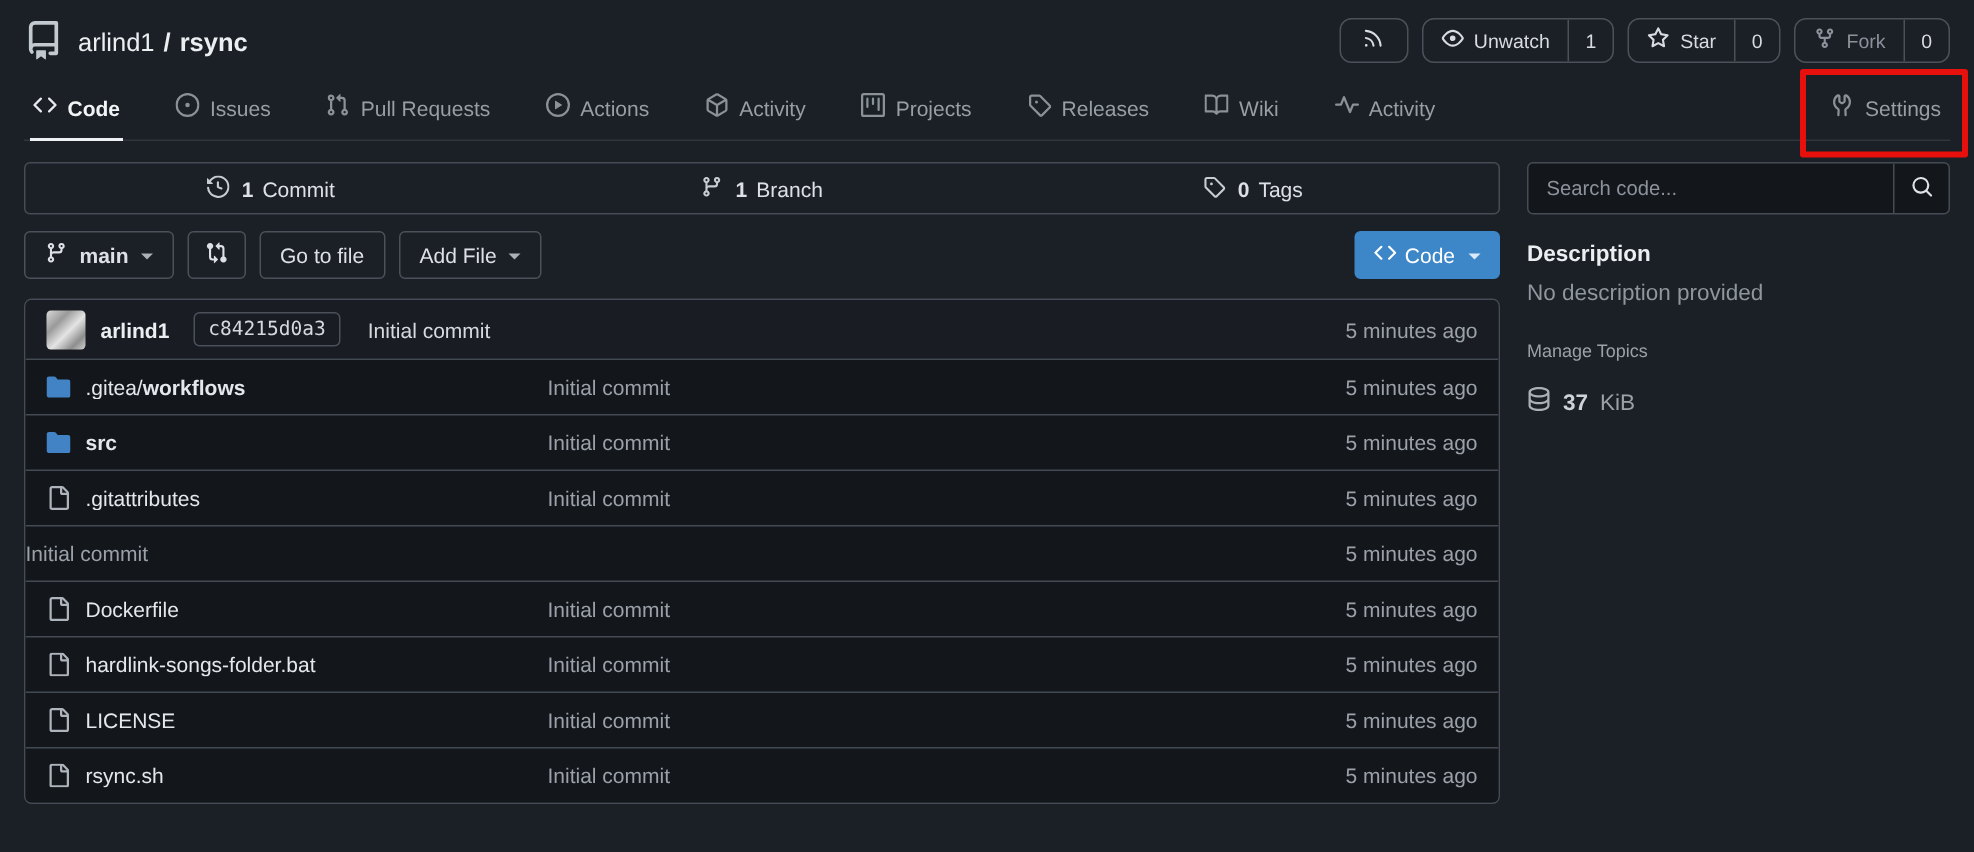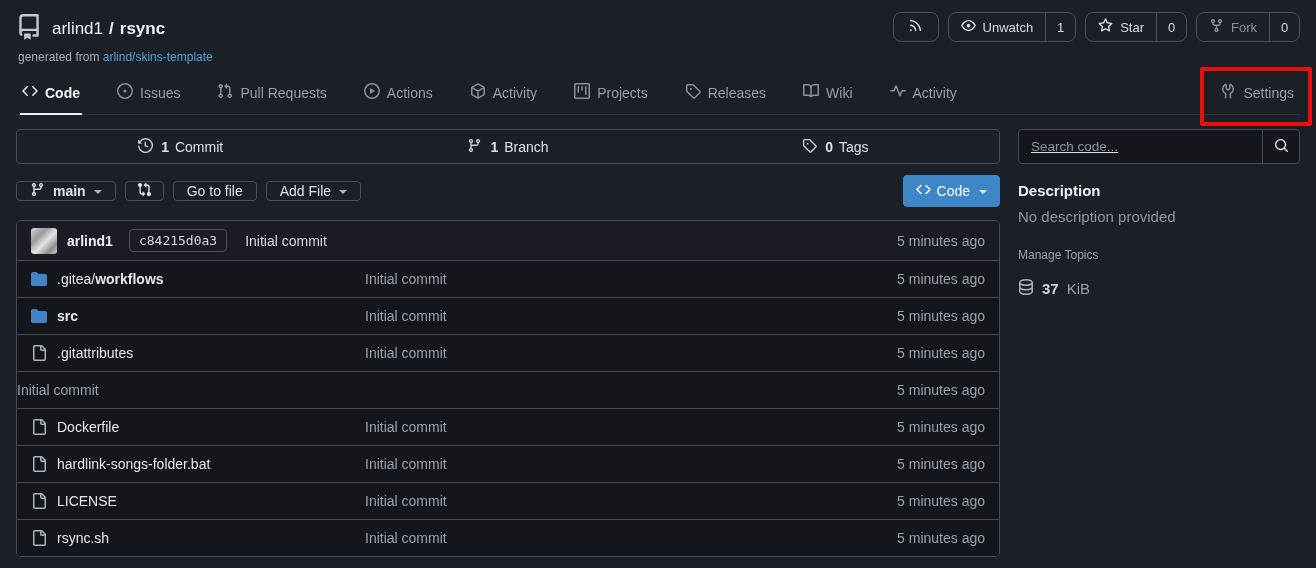--- a/index.html
+++ b/index.html
@@ -70,21 +70,21 @@
   .count-cell {
     flex: 1; display: flex; align-items: center; justify-content: center; gap: 6px;
     color: #dde1e6; font-size: 14px;
   }
   .count-cell svg { color: #c6ccd3; margin-right: 2px; }
   .count-cell b { font-weight: 700; }
 
   
   .toolbar { display: flex; align-items: center; gap: 9px; margin-bottom: 13px; }
   .tbtn {
-    height: 20px; display: flex; align-items: center; gap: 8px;
+    height: 32px; display: flex; align-items: center; gap: 8px;
     background: #1b1f26; border: 1px solid #4b515b; border-radius: 4px;
     color: #dde1e6; font-size: 14px; padding: 0 13px;
   }
   .tbtn.iconic { padding: 0 11px; }
   .tbtn .b { font-weight: 700; }
   .caret { width: 0; height: 0; border-left: 4px solid transparent; border-right: 4px solid transparent; border-top: 4px solid #a9b0b8; margin-top: 2px; }
   .toolbar-spacer { flex: 1; }
   .code-btn {
     height: 32px; display: flex; align-items: center; gap: 6px;
     background: #3d87c9; border: 1px solid #3d87c9; border-radius: 4px;
@@ -128,21 +128,20 @@
   
   .searchbox {
     display: flex; align-items: stretch; height: 35px;
     border: 1px solid #454c56; border-radius: 4px; overflow: hidden;
     background: #13161b; margin-bottom: 18px;
   }
   .searchbox input {
     flex: 1; background: transparent; border: 0; outline: none;
     color: #dde1e6; font-size: 13.5px; padding: 0 12px;
     font-family: "Liberation Sans", sans-serif;
-    text-decoration: underline;
   }
   .searchbox input::placeholder { color: #8b929b; }
   .search-btn {
     width: 37px; display: flex; align-items: center; justify-content: center;
     border: 0; border-left: 1px solid #454c56; background: transparent; color: #dfe3e7;
   }
   .desc-title { font-size: 15px; font-weight: 700; color: #eceff2; margin-bottom: 9px; }
   .desc-text { font-size: 15px; color: #8f969e; margin-bottom: 21px; }
   .manage-topics { font-size: 12px; color: #9aa1a9; margin-bottom: 17px; display: inline-block; }
   .repo-size { display: flex; align-items: center; gap: 8px; color: #9aa1a9; font-size: 15px; }
@@ -190,24 +189,20 @@
         <button class="lab">
           <span><svg width="15" height="15" viewBox="0 0 16 16" fill="currentColor">
                 <path d="M5 5.372v.878c0 .414.336.75.75.75h4.5a.75.75 0 0 0 .75-.75v-.878a2.25 2.25 0 1 1 1.5 0v.878a2.25 2.25 0 0 1-2.25 2.25h-1.5v2.128a2.251 2.251 0 1 1-1.5 0V8.5h-1.5A2.25 2.25 0 0 1 3.5 6.25v-.878a2.25 2.25 0 1 1 1.5 0ZM5 3.25a.75.75 0 1 0-1.5 0 .75.75 0 0 0 1.5 0Zm6.75.75a.75.75 0 1 0 0-1.5.75.75 0 0 0 0 1.5Zm-3 8.75a.75.75 0 1 0-1.5 0 .75.75 0 0 0 1.5 0Z"></path>
               </svg></span>
           <span>Fork</span>
         </button>
         <button class="cnt">0</button>
       </div>
     </div>
   </div>
-  <div class="generated">
-    <span>generated from</span>
-    <a>arlind/skins-template</a>
-  </div>
 
   <nav class="nav">
     <a class="tab active">
       <span><svg width="16" height="16" viewBox="0 0 16 16" fill="currentColor">
             <path d="m11.28 3.22 4.25 4.25a.75.75 0 0 1 0 1.06l-4.25 4.25a.749.749 0 0 1-1.275-.326.749.749 0 0 1 .215-.734L13.94 8l-3.72-3.72a.749.749 0 0 1 .326-1.275.749.749 0 0 1 .734.215Zm-6.56 0a.751.751 0 0 1 1.042.018.751.751 0 0 1 .018 1.042L2.06 8l3.72 3.72a.749.749 0 0 1-.326 1.275.749.749 0 0 1-.734-.215L.47 8.53a.75.75 0 0 1 0-1.06Z"></path>
           </svg></span>
       <span>Code</span>
     </a>
     <a class="tab">
       <span><svg width="16" height="16" viewBox="0 0 16 16" fill="currentColor">

